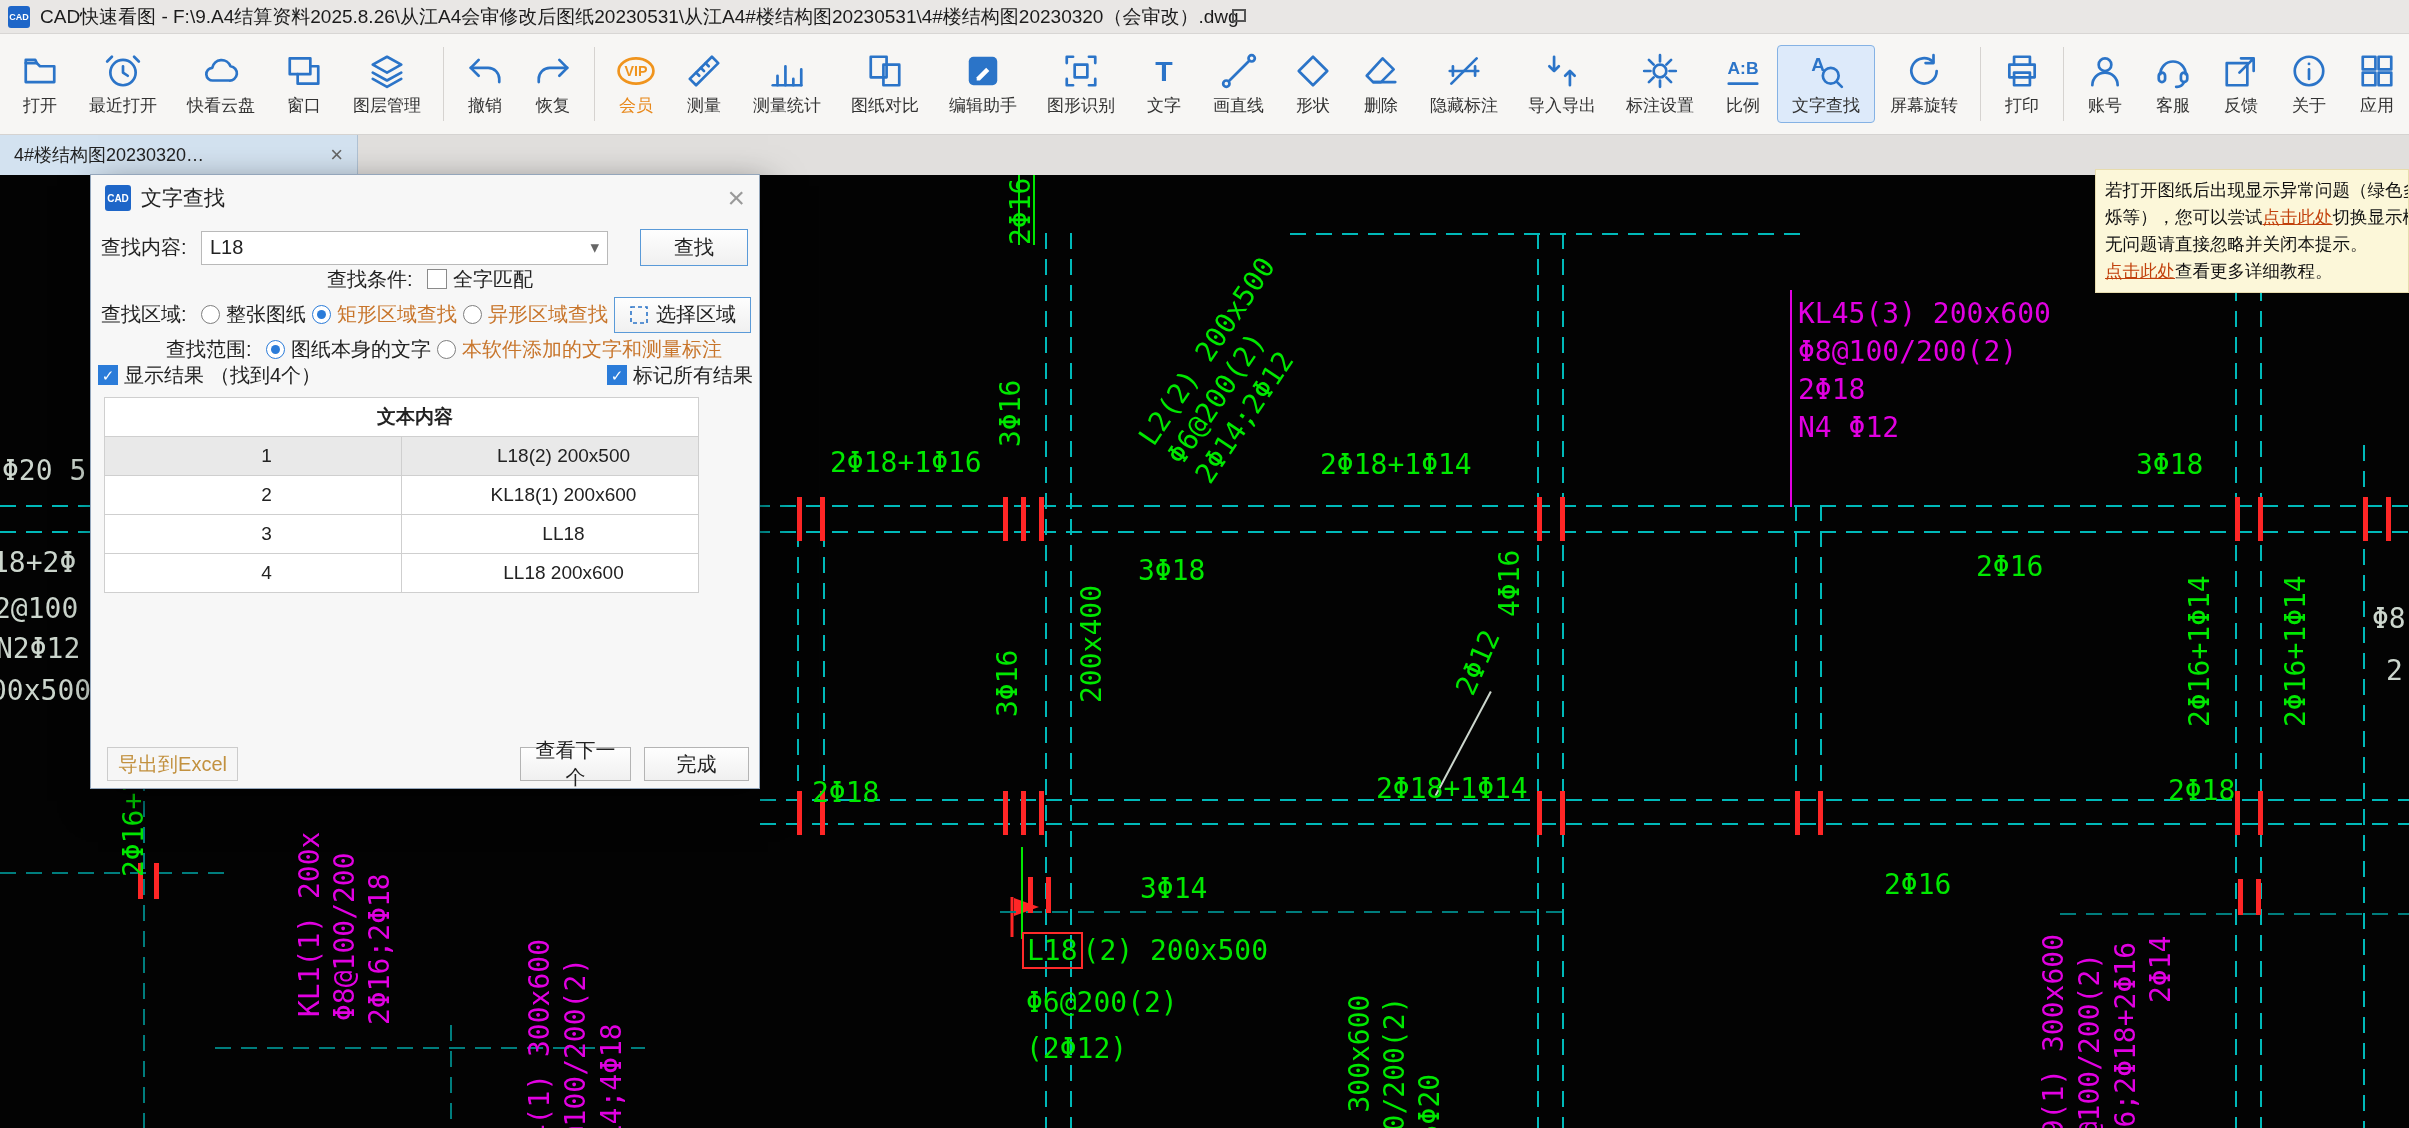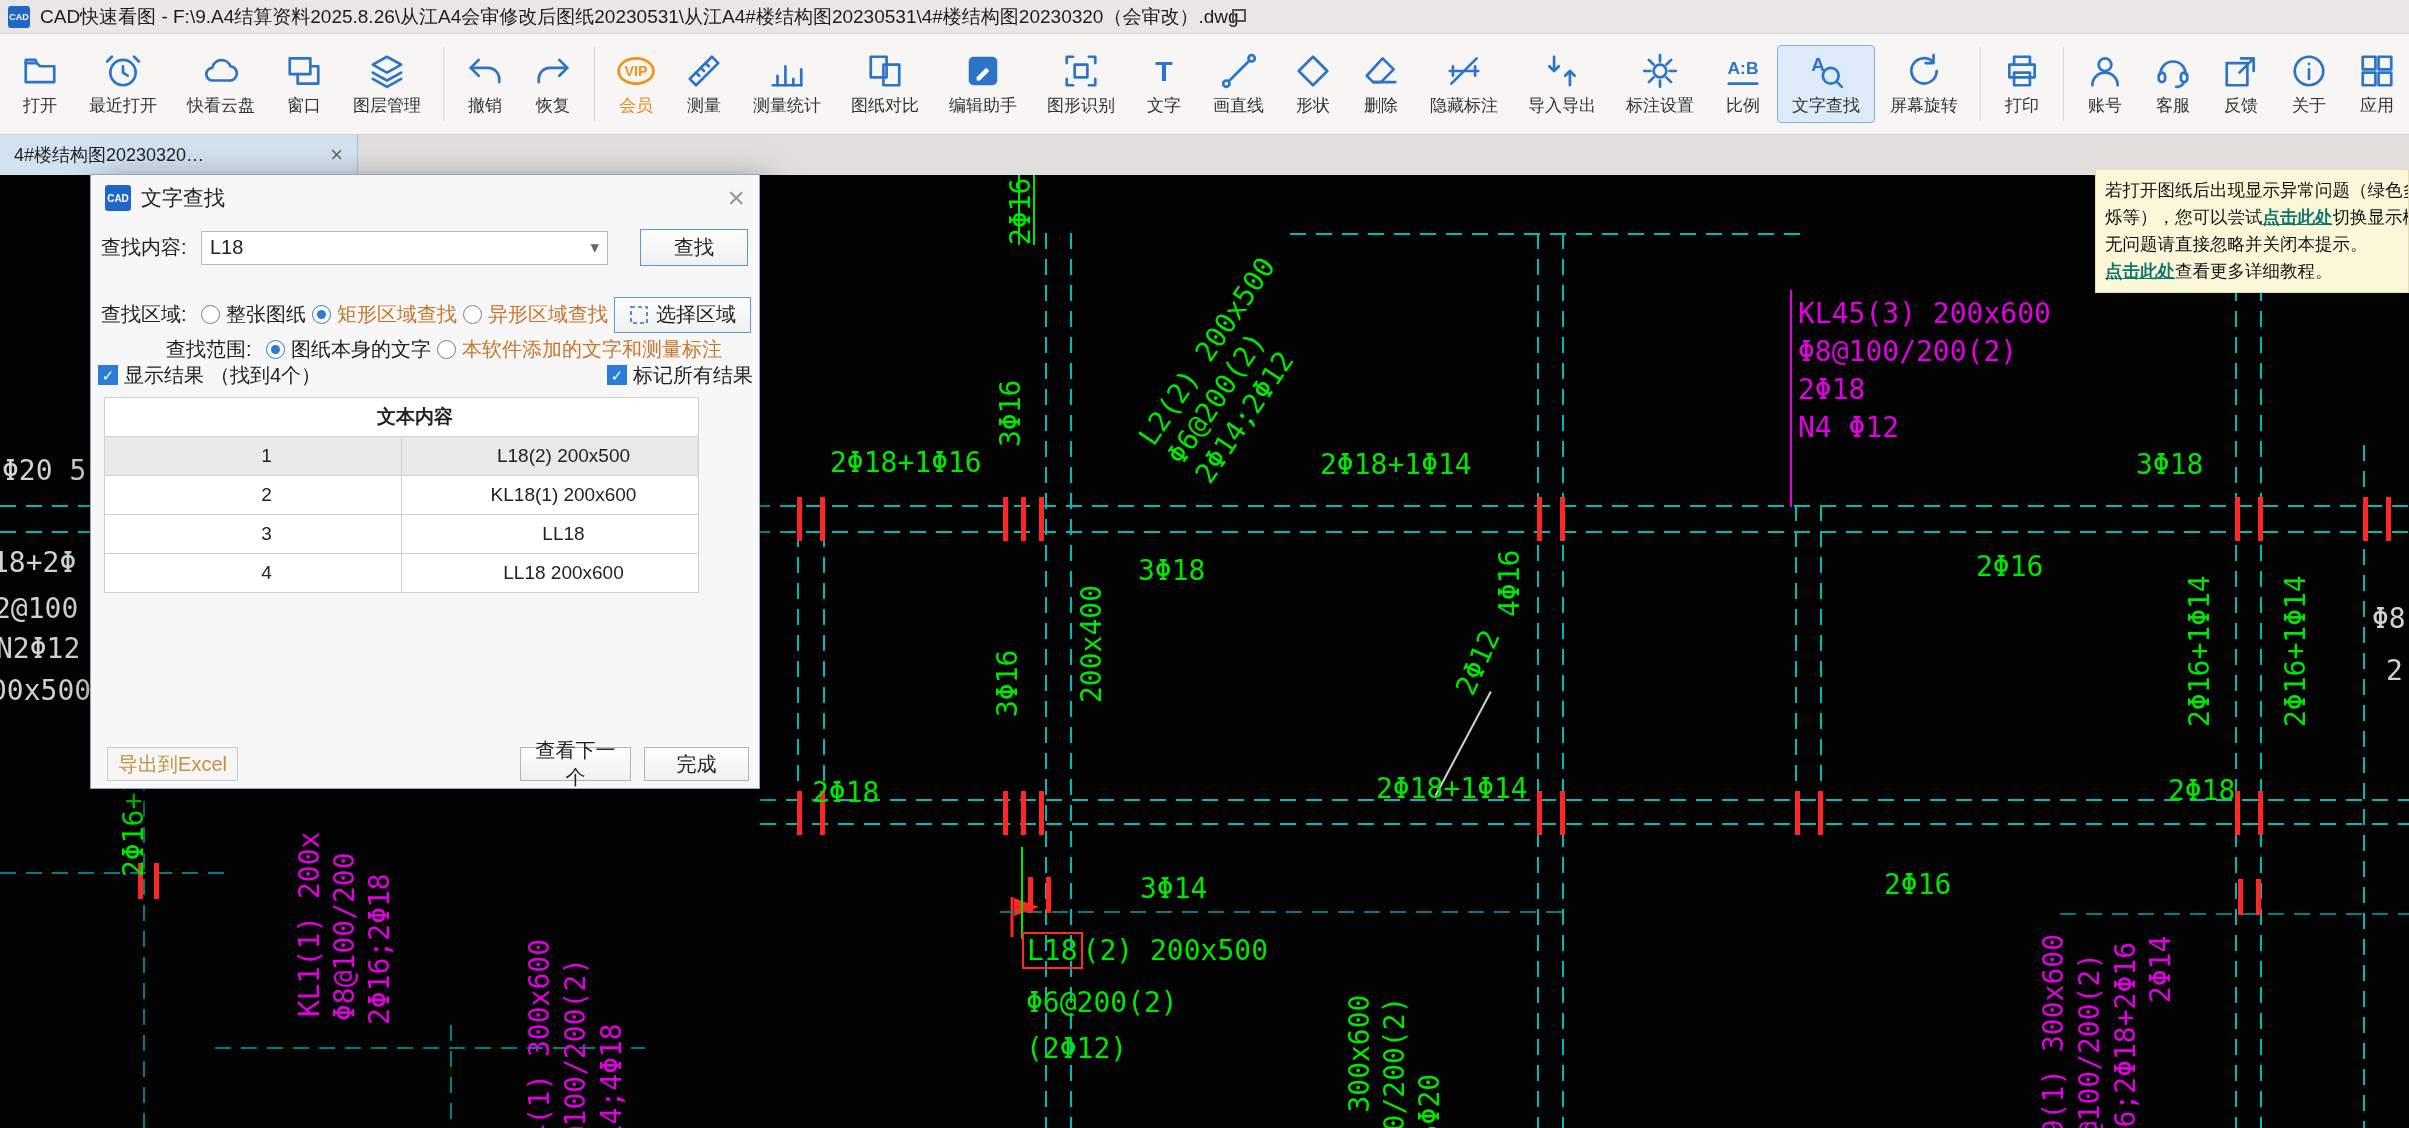--- a/index.html
+++ b/index.html
@@ -64,21 +64,21 @@
   .results th,.results td{border:1px solid #cfcfcf;height:36px;text-align:center;font-size:19px;font-weight:normal;color:#222;padding-left:28px;}
   .results th{font-weight:bold;}
   .results .idx{width:49px;}
   .results tr.sel td{background:#e9e9e9;}
   .export-btn{position:absolute;left:16px;top:572px;width:131px;height:34px;color:#c2913f;border-color:#cccccc;background:#f6f6f6;}
   .next-btn{position:absolute;left:429px;top:572px;width:111px;height:34px;}
   .done-btn{position:absolute;left:553px;top:572px;width:105px;height:34px;}
 
   
   .notice{position:absolute;left:2095px;top:169px;width:314px;background:#fcf7d9;border:1px solid #e7dcae;box-sizing:border-box;padding:7px 9px;font-size:17.5px;line-height:27px;color:#111;white-space:nowrap;overflow:hidden;z-index:50;}
-  .notice a{color:#0f766e;font-weight:bold;text-decoration:underline;}
+  .notice a{color:#c2410c;font-weight:normal;text-decoration:underline;}
 </style>
 </head>
 <body>
 
 <div id="app">
 
   <div class="titlebar">
     <span class="app-logo">CAD</span>
     <span class="title-text">CAD快速看图 - F:\9.A4结算资料2025.8.26\从江A4会审修改后图纸20230531\从江A4#楼结构图20230531\4#楼结构图20230320（会审改）.dwg</span>
     <span class="win-restore"></span>
@@ -490,20 +490,25 @@
 
     <div class="dlg-row r1">
       <span class="dlg-label">查找内容:</span>
       <div class="combo">
         <span>L18</span>
         <span class="combo-arrow">▾</span>
       </div>
       <button class="btn blue find-btn">查找</button>
     </div>
 
+    <div class="dlg-row r2">
+      <span class="dlg-label">查找条件:</span>
+      <span class="cb"></span>
+      <span>全字匹配</span>
+    </div>
 
     <div class="dlg-row r3">
       <span class="dlg-label">查找区域:</span>
       <span class="radio"></span>
       <span>整张图纸</span>
       <span class="radio on"></span>
       <span class="orange">矩形区域查找</span>
       <span class="radio"></span>
       <span class="orange">异形区域查找</span>
       <button class="btn blue sel-area-btn">

